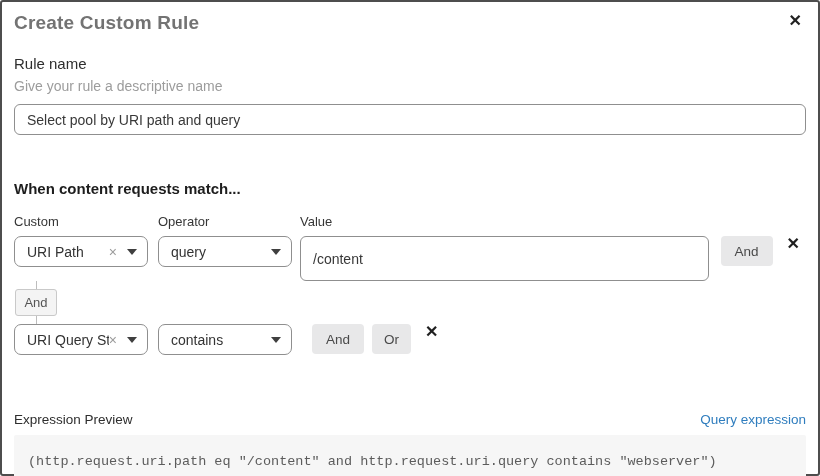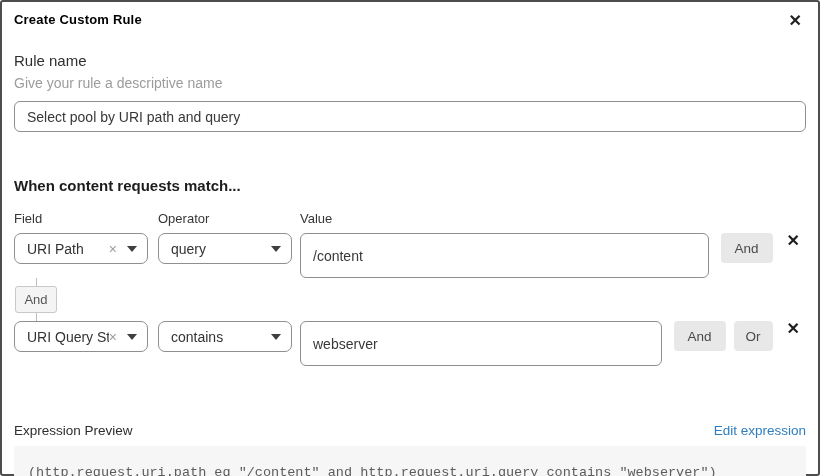--- a/index.html
+++ b/index.html
@@ -12,21 +12,21 @@
   .dialog {
     width:820px; height:476px;
     background:#ffffff;
     border:2px solid #4d4d4d;
     border-radius:3px;
     padding:10px 12px 0 12px;
     position:relative;
   }
   
   .title-row { display:flex; justify-content:space-between; align-items:flex-start; }
-  .dialog-title { font-size:13px; font-weight:700; color:#000000; letter-spacing:.2px; }
+  .dialog-title { font-size:19px; font-weight:700; color:#737373; letter-spacing:.2px; }
   .close-btn {
     font-size:16px; font-weight:700; color:#222;
     line-height:16px; cursor:pointer; padding:2px 4px; margin-top:-1px;
     background:none; border:none; font-family:"Liberation Sans", sans-serif;
   }
   
   .rule-label { margin-top:21px; font-size:15px; color:#2e2e2e; }
   .rule-hint  { margin-top:6px; font-size:14px; color:#9c9c9c; }
   .name-input {
     margin-top:10px; width:100%; height:31px;
@@ -108,21 +108,21 @@
     <button class="close-btn">✕</button>
   </div>
 
   <div class="rule-label">Rule name</div>
   <div class="rule-hint">Give your rule a descriptive name</div>
   <input class="name-input" type="text" value="Select pool by URI path and query" style="">
 
   <div class="match-heading">When content requests match...</div>
 
   <div class="col-labels">
-    <span class="col-field">Field</span>
+    <span class="col-field">Custom</span>
     <span class="col-operator">Operator</span>
     <span class="col-value">Value</span>
   </div>
 
   
   <div class="rule-row">
     <div class="select-box">
       <span class="sel-text">URI Path</span>
       <span class="spacer"></span>
       <span class="remove-x">×</span>
@@ -155,28 +155,27 @@
       <span class="remove-x">×</span>
       <span class="caret"></span>
     </div>
     <span class="gap10"></span>
     <div class="select-box">
       <span class="sel-text">contains</span>
       <span class="spacer"></span>
       <span class="caret"></span>
     </div>
     <span class="gap8"></span>
-    <input class="value-input" type="text" value="webserver" style="">
     <button class="logic-btn">And</button>
     <button class="logic-btn or">Or</button>
     <span class="row-delete">✕</span>
   </div>
 
   
   <div class="expr-header">
     <span class="expr-label">Expression Preview</span>
-    <a class="expr-edit" href="#">Edit expression</a>
+    <a class="expr-edit" href="#">Query expression</a>
   </div>
   <div class="code-block">
     <span>(http.request.uri.path eq "/content" and http.request.uri.query contains "webserver")</span>
   </div>
 
 </div>
 
 </body></html>

